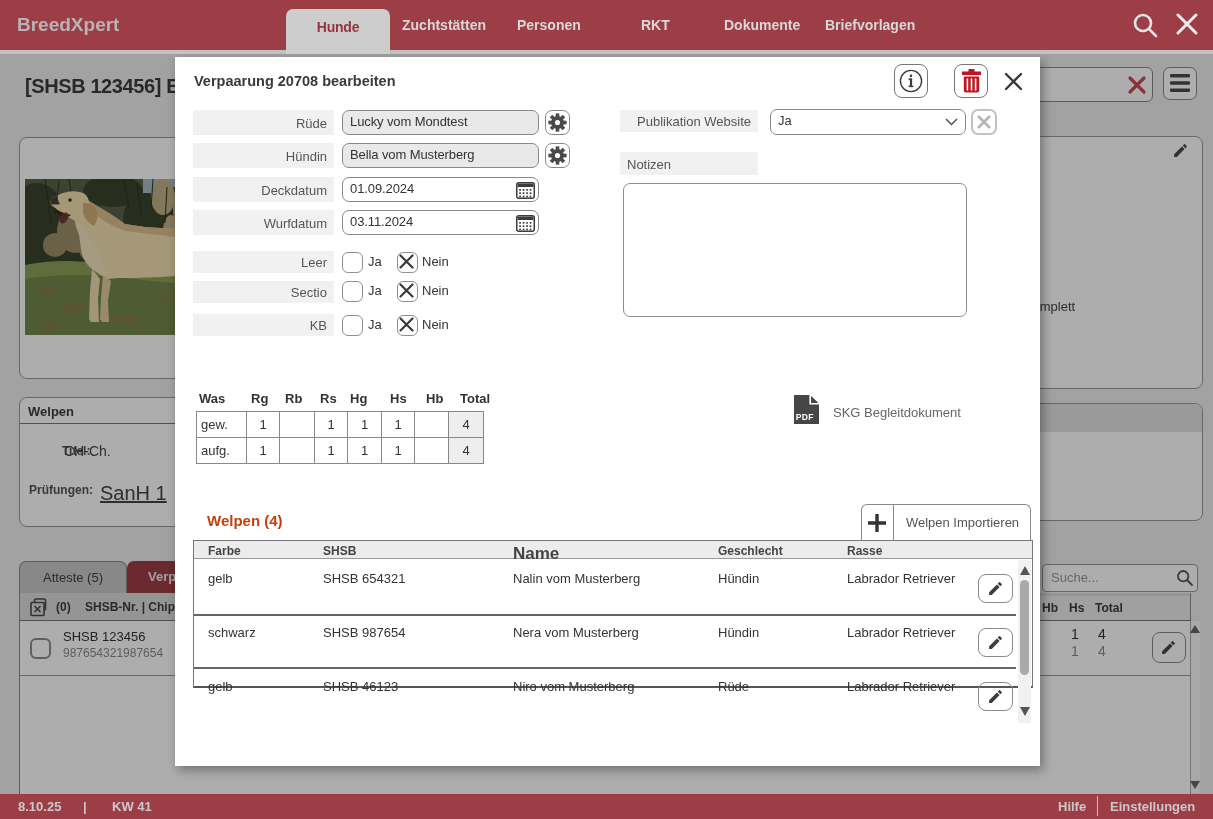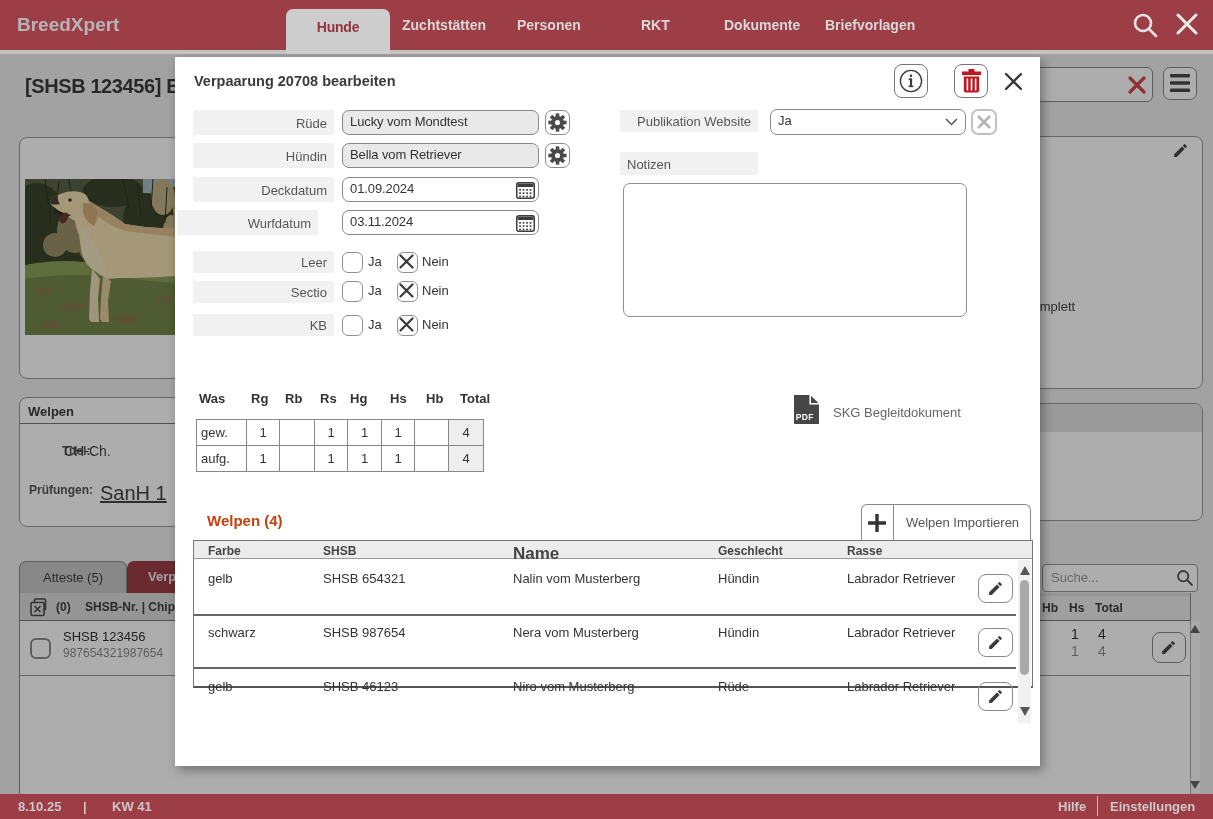--- a/index.html
+++ b/index.html
@@ -246,21 +246,21 @@
                 <rect x="15.6" y="8.1" width="4" height="3.8"></rect>
               </g>
             </g>
           </g>
           <circle cx="10" cy="10" r="2.7" fill="#fff"></circle>
         </svg>
       </div>
     <div class="lstrip" style="left:18px;top:86px;width:141px;height:25px;">
         <span>Hündin</span>
       </div>
-    <div class="inp dis" style="left:167px;top:86px;width:197px;height:25px;">Bella vom Retriever</div>
+    <div class="inp dis" style="left:167px;top:86px;width:197px;height:25px;">Bella vom Musterberg</div>
     <div class="sqbtn" style="left:370px;top:86px;width:25px;height:25px;">
         <svg width="19" height="19" viewBox="0 0 20 20">
           <g fill="#4a4a4a">
             <circle cx="10" cy="10" r="6.8"></circle>
             <g>
               <rect x="8.1" y="0.4" width="3.8" height="4"></rect>
               <rect x="8.1" y="15.6" width="3.8" height="4"></rect>
               <rect x="0.4" y="8.1" width="4" height="3.8"></rect>
               <rect x="15.6" y="8.1" width="4" height="3.8"></rect>
               <g transform="rotate(45 10 10)">
@@ -289,21 +289,21 @@
           <rect x="3.2" y="10.3" width="1.7" height="1.7"></rect>
           <rect x="6.7" y="10.3" width="1.7" height="1.7"></rect>
           <rect x="10.2" y="10.3" width="1.7" height="1.7"></rect>
           <rect x="13.7" y="10.3" width="1.7" height="1.7"></rect>
           <rect x="3.2" y="13.6" width="1.7" height="1.7"></rect>
           <rect x="6.7" y="13.6" width="1.7" height="1.7"></rect>
           <rect x="10.2" y="13.6" width="1.7" height="1.7"></rect>
           <rect x="13.7" y="13.6" width="1.7" height="1.7"></rect>
         </g>
       </svg>
-    <div class="lstrip" style="left:2px;top:153px;width:141px;height:25px;">
+    <div class="lstrip" style="left:18px;top:153px;width:141px;height:25px;">
         <span>Wurfdatum</span>
       </div>
     <div class="inp" style="left:167px;top:153px;width:197px;height:25px;">03.11.2024</div>
     <svg class="abs" style="left:341px;top:158px;" width="19" height="17" viewBox="0 0 19 17">
         <rect x="0.75" y="0.75" width="17.5" height="15.5" rx="2" fill="#fff" stroke="#3d3d3d" stroke-width="1.5"></rect>
         <rect x="1.6" y="1.6" width="15.8" height="3.4" fill="#3d3d3d"></rect>
         <g fill="#3d3d3d">
           <rect x="3.2" y="7" width="1.7" height="1.7"></rect>
           <rect x="6.7" y="7" width="1.7" height="1.7"></rect>
           <rect x="10.2" y="7" width="1.7" height="1.7"></rect>
@@ -373,21 +373,21 @@
     <div class="abs" style="left:21px;top:334px;width:475px;font-size:13px;font-weight:bold;color:#333;">
       <span style="position:absolute;left:3px;">Was</span>
       <span style="position:absolute;left:55px;">Rg</span>
       <span style="position:absolute;left:89px;">Rb</span>
       <span style="position:absolute;left:124px;">Rs</span>
       <span style="position:absolute;left:154px;">Hg</span>
       <span style="position:absolute;left:194px;">Hs</span>
       <span style="position:absolute;left:230px;">Hb</span>
       <span style="position:absolute;left:264px;">Total</span>
     </div>
-    <table class="stats" style="left:21px;top:362px;border-radius:15px;">
+    <table class="stats" style="left:21px;top:354px;border-radius:15px;">
       <tbody>
           <tr>
             <td class="lbl" style="width:50px;">gew.</td>
             <td style="width:33px;">1</td>
             <td style="width:35px;"></td>
             <td style="width:33px;">1</td>
             <td style="width:34px;">1</td>
             <td style="width:33px;">1</td>
             <td style="width:34px;"></td>
             <td class="tot" style="width:35px;">4</td>

